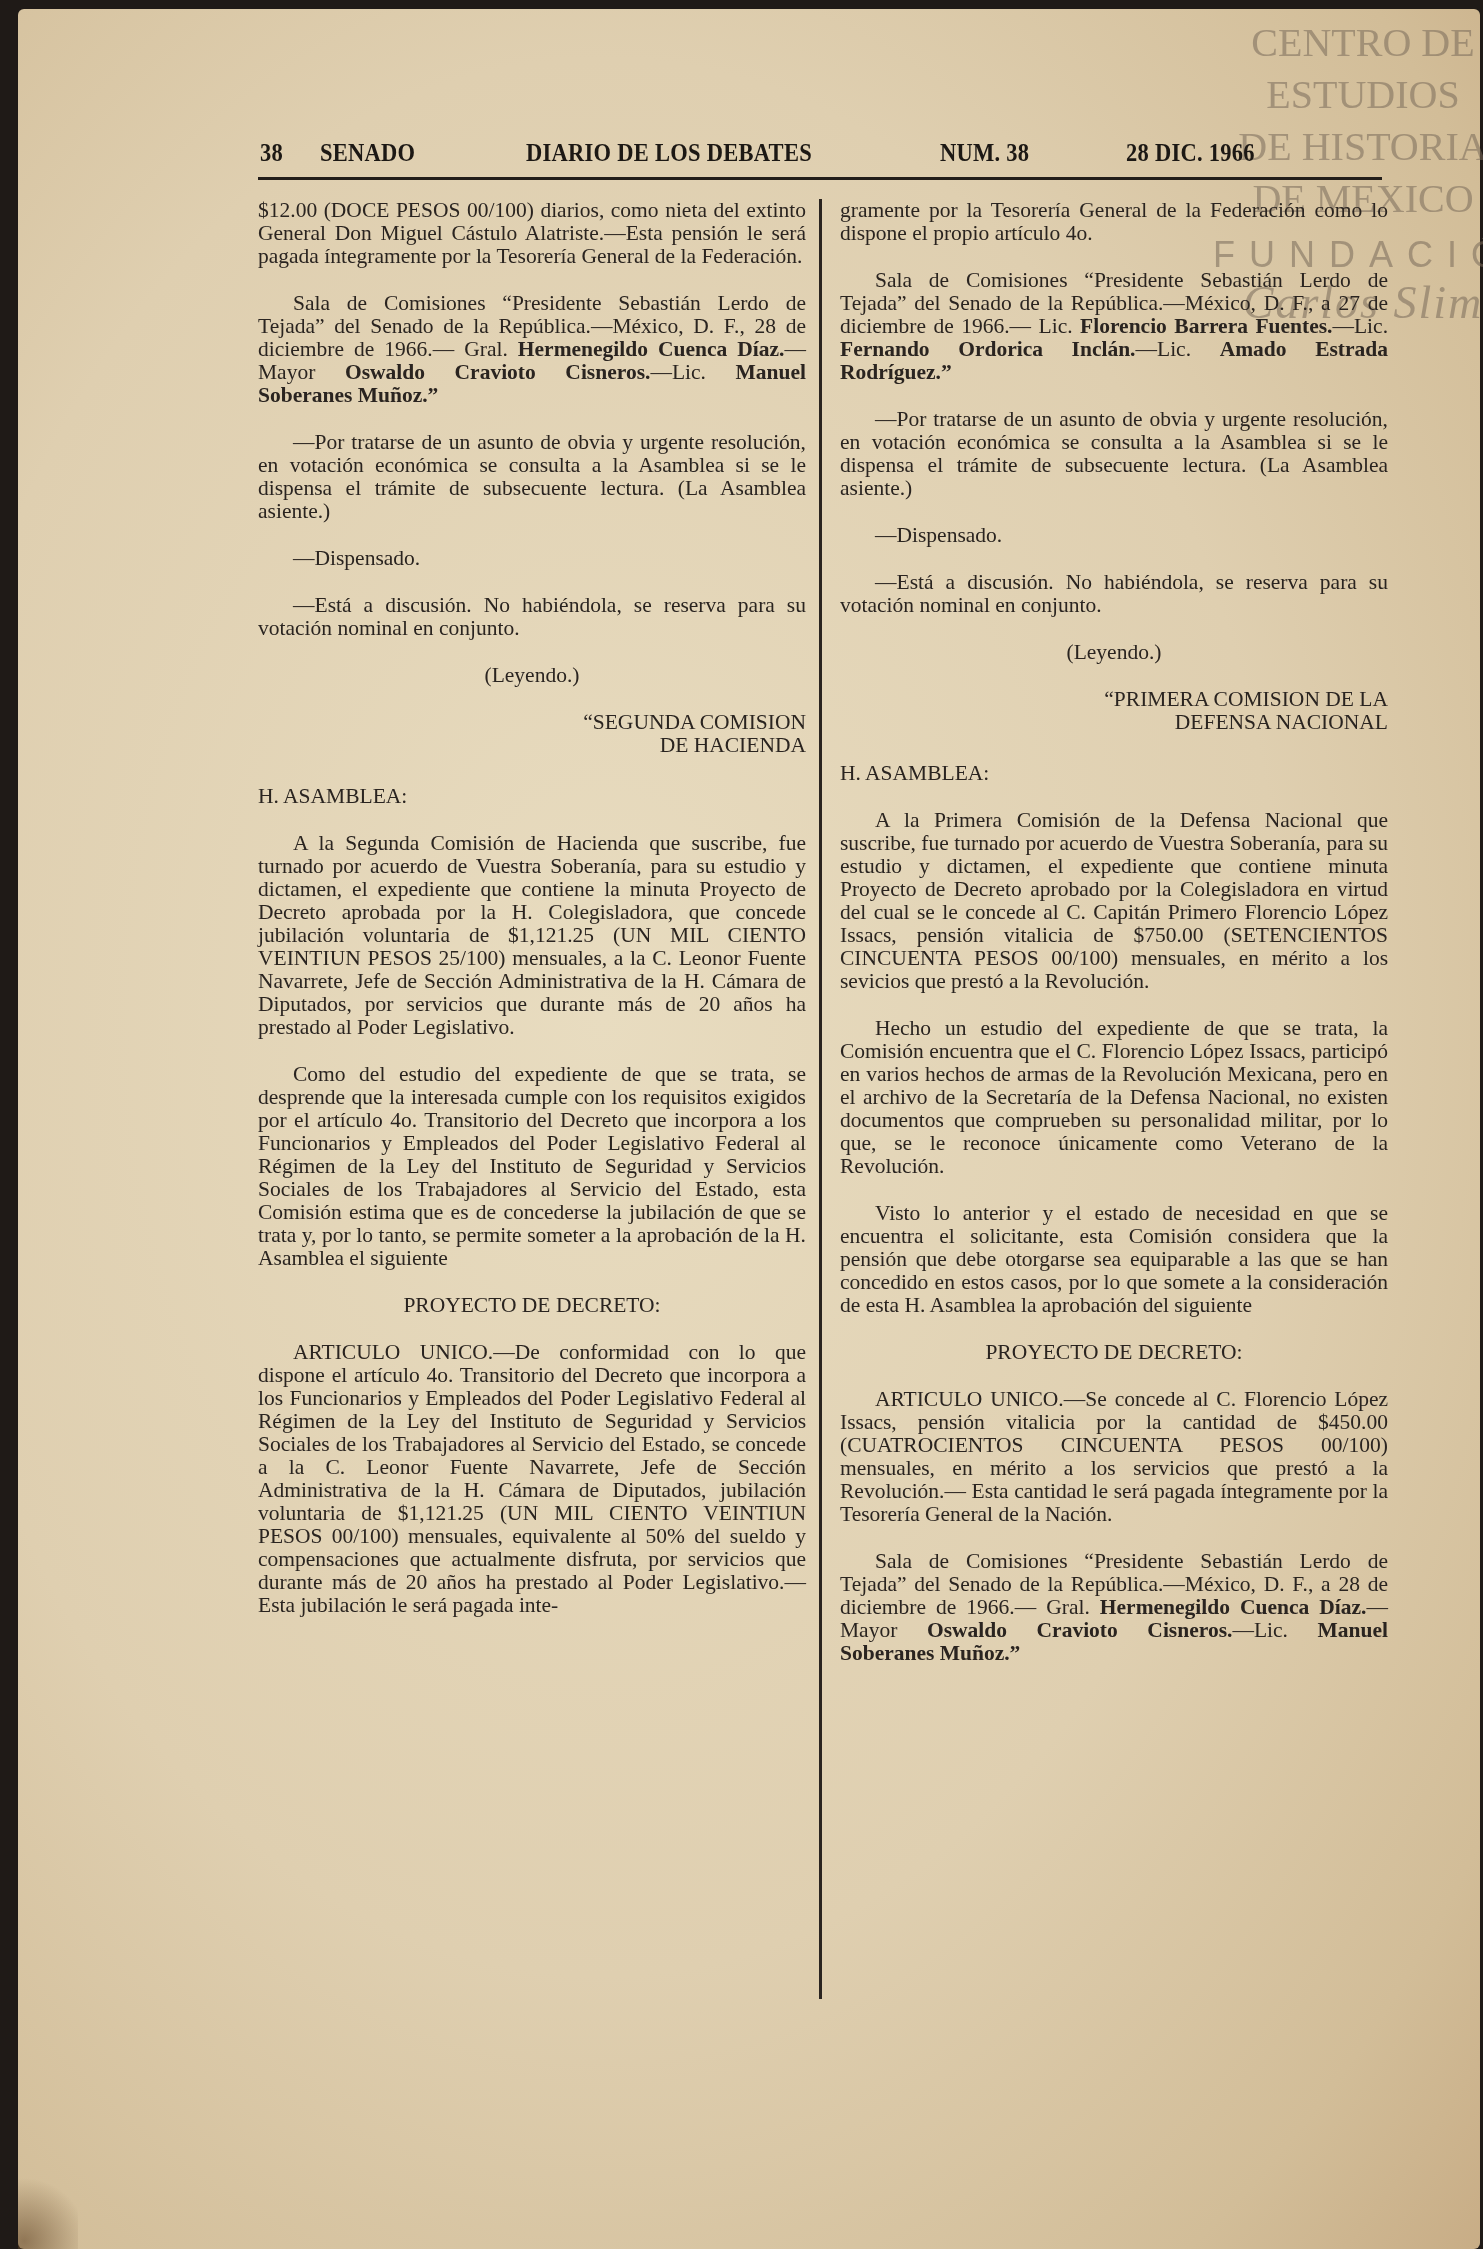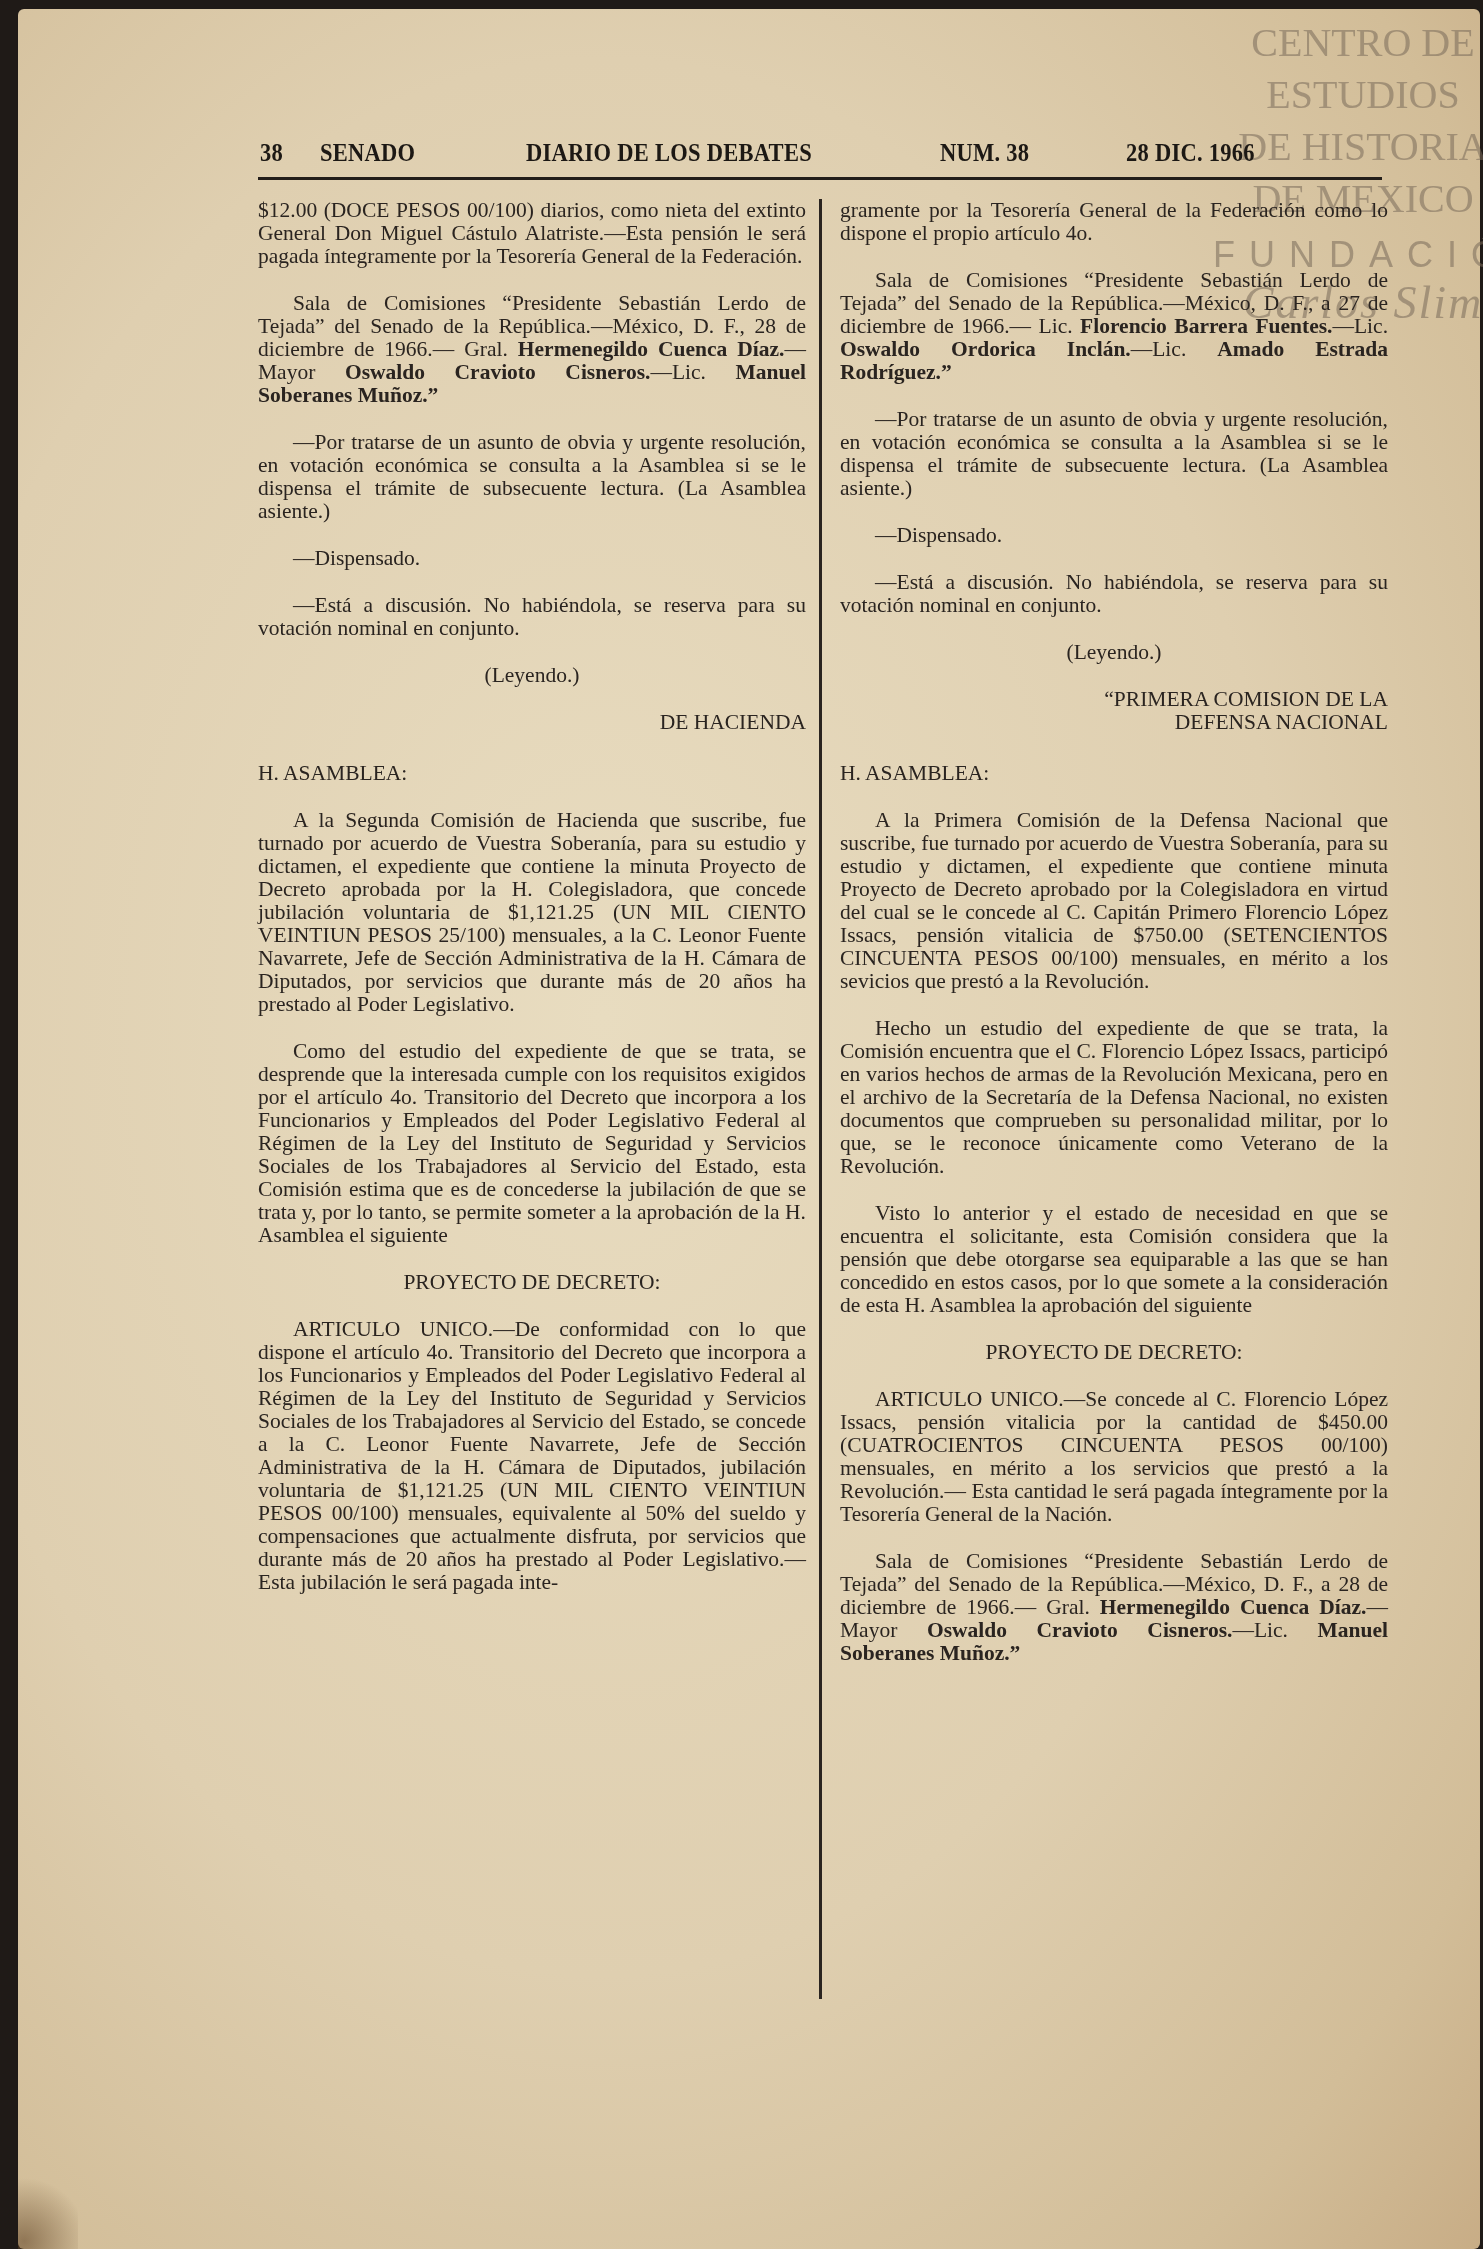--- a/index.html
+++ b/index.html
@@ -76,31 +76,32 @@
   <div class="rule-top"></div>
   <div class="col-divider"></div>
 
   <div class="column col-left">
     <p class="noindent">$12.00 (DOCE PESOS 00/100) diarios, como nieta del extinto General Don Miguel Cástulo Alatriste.—Esta pensión le será pagada íntegramente por la Tesorería General de la Federación.</p>
     <p><span>Sala de Comisiones “Presidente Sebastián Lerdo de Tejada” del Senado de la República.—México, D. F., 28 de diciembre de 1966.— Gral. </span><b>Hermenegildo Cuenca Díaz.</b><span>—Mayor </span><b>Oswaldo Cravioto Cisneros.</b><span>—Lic. </span><b>Manuel Soberanes Muñoz.”</b></p>
     <p>—Por tratarse de un asunto de obvia y urgente resolución, en votación económica se consulta a la Asamblea si se le dispensa el trámite de subsecuente lectura. (La Asamblea asiente.)</p>
     <p>—Dispensado.</p>
     <p>—Está a discusión. No habiéndola, se reserva para su votación nominal en conjunto.</p>
     <p class="center">(Leyendo.)</p>
+    <p class="right" style="margin-bottom:0">“SEGUNDA COMISION</p>
     <p class="right" style="margin-bottom:28px">DE HACIENDA</p>
     <p class="head">H. ASAMBLEA:</p>
     <p>A la Segunda Comisión de Hacienda que suscribe, fue turnado por acuerdo de Vuestra Soberanía, para su estudio y dictamen, el expediente que contiene la minuta Proyecto de Decreto aprobada por la H. Colegisladora, que concede jubilación voluntaria de $1,121.25 (UN MIL CIENTO VEINTIUN PESOS 25/100) mensuales, a la C. Leonor Fuente Navarrete, Jefe de Sección Administrativa de la H. Cámara de Diputados, por servicios que durante más de 20 años ha prestado al Poder Legislativo.</p>
     <p>Como del estudio del expediente de que se trata, se desprende que la interesada cumple con los requisitos exigidos por el artículo 4o. Transitorio del Decreto que incorpora a los Funcionarios y Empleados del Poder Legislativo Federal al Régimen de la Ley del Instituto de Seguridad y Servicios Sociales de los Trabajadores al Servicio del Estado, esta Comisión estima que es de concederse la jubilación de que se trata y, por lo tanto, se permite someter a la aprobación de la H. Asamblea el siguiente</p>
     <p class="center">PROYECTO DE DECRETO:</p>
     <p>ARTICULO UNICO.—De conformidad con lo que dispone el artículo 4o. Transitorio del Decreto que incorpora a los Funcionarios y Empleados del Poder Legislativo Federal al Régimen de la Ley del Instituto de Seguridad y Servicios Sociales de los Trabajadores al Servicio del Estado, se concede a la C. Leonor Fuente Navarrete, Jefe de Sección Administrativa de la H. Cámara de Diputados, jubilación voluntaria de $1,121.25 (UN MIL CIENTO VEINTIUN PESOS 00/100) mensuales, equivalente al 50% del sueldo y compensaciones que actualmente disfruta, por servicios que durante más de 20 años ha prestado al Poder Legislativo.—Esta jubilación le será pagada inte-</p>
   </div>
 
   <div class="column col-right">
     <p class="noindent">gramente por la Tesorería General de la Federación como lo dispone el propio artículo 4o.</p>
-    <p><span>Sala de Comisiones “Presidente Sebastián Lerdo de Tejada” del Senado de la República.—México, D. F., a 27 de diciembre de 1966.— Lic. </span><b>Florencio Barrera Fuentes.</b><span>—Lic. </span><b>Oswaldo Ordorica Inclán.</b><span>—Lic. </span><b>Amado Estrada Rodríguez.”</b></p>
+    <p><span>Sala de Comisiones “Presidente Sebastián Lerdo de Tejada” del Senado de la República.—México, D. F., a 27 de diciembre de 1966.— Lic. </span><b>Florencio Barrera Fuentes.</b><span>—Lic. </span><b>Fernando Ordorica Inclán.</b><span>—Lic. </span><b>Amado Estrada Rodríguez.”</b></p>
     <p>—Por tratarse de un asunto de obvia y urgente resolución, en votación económica se consulta a la Asamblea si se le dispensa el trámite de subsecuente lectura. (La Asamblea asiente.)</p>
     <p>—Dispensado.</p>
     <p>—Está a discusión. No habiéndola, se reserva para su votación nominal en conjunto.</p>
     <p class="center">(Leyendo.)</p>
     <p class="right" style="margin-bottom:0">“PRIMERA COMISION DE LA</p>
     <p class="right" style="margin-bottom:28px">DEFENSA NACIONAL</p>
     <p class="head">H. ASAMBLEA:</p>
     <p>A la Primera Comisión de la Defensa Nacional que suscribe, fue turnado por acuerdo de Vuestra Soberanía, para su estudio y dictamen, el expediente que contiene minuta Proyecto de Decreto aprobado por la Colegisladora en virtud del cual se le concede al C. Capitán Primero Florencio López Issacs, pensión vitalicia de $750.00 (SETENCIENTOS CINCUENTA PESOS 00/100) mensuales, en mérito a los sevicios que prestó a la Revolución.</p>
     <p>Hecho un estudio del expediente de que se trata, la Comisión encuentra que el C. Florencio López Issacs, participó en varios hechos de armas de la Revolución Mexicana, pero en el archivo de la Secretaría de la Defensa Nacional, no existen documentos que comprueben su personalidad militar, por lo que, se le reconoce únicamente como Veterano de la Revolución.</p>
     <p>Visto lo anterior y el estado de necesidad en que se encuentra el solicitante, esta Comisión considera que la pensión que debe otorgarse sea equiparable a las que se han concedido en estos casos, por lo que somete a la consideración de esta H. Asamblea la aprobación del siguiente</p>

